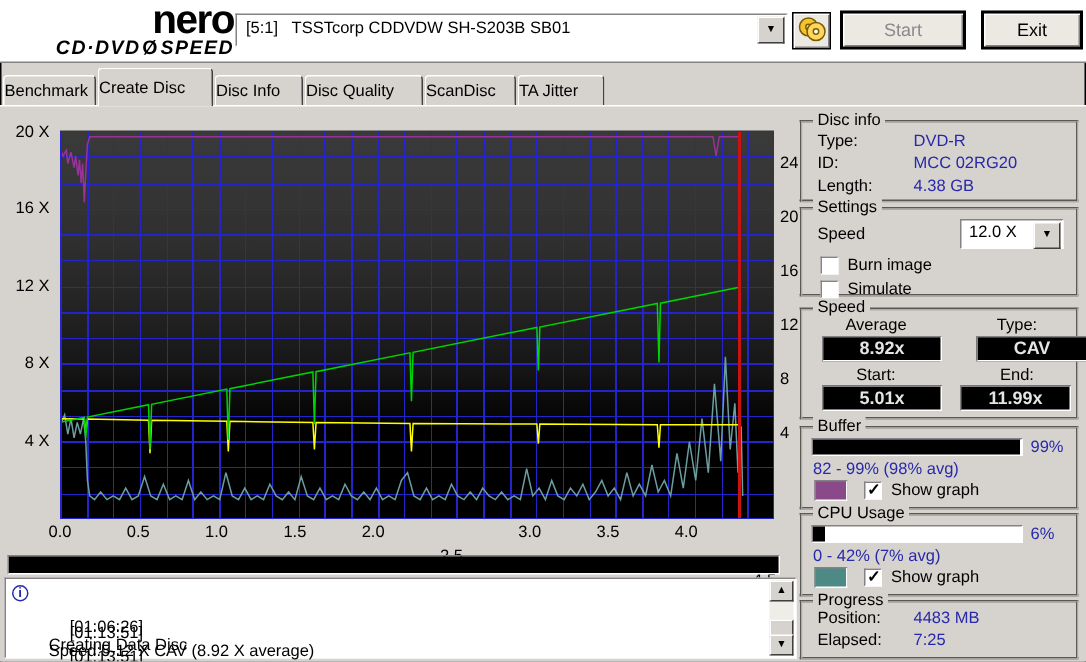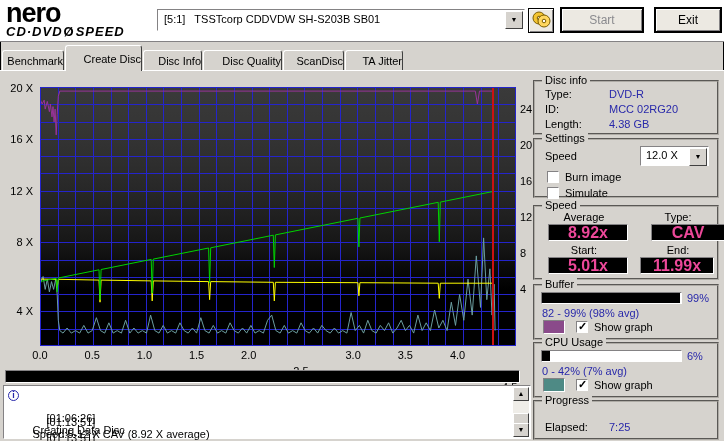--- a/index.html
+++ b/index.html
@@ -4,41 +4,41 @@
 <style>
   * { margin:0; padding:0; box-sizing:border-box; }
   html,body { background:#fff; }
   body { font-family:"Liberation Sans", sans-serif; font-size:11px; color:#000; }
   .app { position:relative; width:724px; height:441px; background:#d6d3ce; overflow:hidden;
          box-shadow: inset 1px 0 #000, inset -1px 0 #000, inset 0 -1px #000; }
 
   
   .header { position:absolute; left:0; top:0; width:724px; height:42px; background:#fff;
             border-bottom:1px solid #848284; }
-  .logo { position:absolute; left:6px; top:1px; width:150px; text-align:left; color:#000; }
+  .logo { position:absolute; left:6px; top:1px; width:150px; text-align:right; color:#000; }
   .logo-nero { font-size:27px; font-weight:bold; letter-spacing:-1px; line-height:24px; }
   .logo-sub { font-size:13px; font-weight:bold; font-style:italic; letter-spacing:1px; line-height:13px; }
   .disc-glyph { font-style:normal; font-weight:bold; padding:0 1px; }
   .drive-combo { position:absolute; left:157px; top:9px; width:368px; height:22px; background:#fff;
                  border:1px solid; border-color:#848284 #fff #fff #848284; }
   .drive-text { position:absolute; left:6px; top:3px; white-space:pre; }
   .combo-btn { position:absolute; right:1px; top:1px; width:18px; height:18px; background:#d6d3ce;
                border:1px solid; border-color:#fff #404040 #404040 #fff; text-align:center; cursor:default; }
   .combo-btn .arr { font-size:7px; line-height:16px; }
   .icon-btn { position:absolute; left:528px; top:8px; width:26px; height:25px; background:#ece9e2;
               border:1px solid #000; box-shadow: inset 1px 1px 0 #fff, inset -1px -1px 0 #848284; }
   .pushbtn { position:absolute; top:7px; height:26px; background:#ece9e2; border:2px solid #000;
              box-shadow: inset 1px 1px 0 #fff, inset -1px -1px 0 #848284;
              font-family:"Liberation Sans",sans-serif; font-size:12px; text-align:center; line-height:20px; }
   .btn-start { left:560px; width:84px; color:#8a8a8e; }
   .btn-exit  { left:654px; width:68px; color:#000; }
 
   
   .tabstrip { position:absolute; left:2px; top:45px; height:26px; }
-  .tab { position:absolute; bottom:0; height:21px; background:#d6d3ce; text-align:right;
+  .tab { position:absolute; bottom:0; height:21px; background:#d6d3ce; text-align:left;
          border:1px solid; border-color:#fff #404040 #d6d3ce #fff; border-radius:3px 3px 0 0;
          line-height:20px; cursor:default;margin-top:48px; }
   .tab.active { height:26px; line-height:26px; z-index:3; border-bottom:none; }
 
   
   .pane { position:absolute; left:0; top:70px; width:724px; height:371px; background:#d6d3ce;
           border-top:1px solid #fff; }
 
   
   .plot { position:absolute; left:40px; top:16px; width:476px; height:259px;
@@ -70,21 +70,21 @@
           border:1px solid; border-color:#fff #404040 #404040 #fff; font-size:7px; text-align:center; line-height:12px; }
   .sthumb { position:absolute; left:0; top:26px; width:16px; height:12px; background:#d6d3ce;
             border:1px solid; border-color:#fff #404040 #404040 #fff; }
 
   
   .groupbox { position:absolute; left:533px; width:186px; border:2px groove #aeaba5; }
   .gb-title { position:absolute; top:-8px; left:7px; background:#d6d3ce; padding:0 3px; }
   .kv-row { position:absolute; left:10px; right:4px; display:flex; }
   .kv-label { width:64px; }
   .navy { color:#2828aa; }
-  .lcd { position:absolute; background:#000; color:#ec4899; font-weight:bold; font-size:16px;
+  .lcd { position:absolute; background:#000; color:#e5e5e5; font-weight:bold; font-size:12px;
          text-align:center; line-height:15px; height:17px;
          border:1px solid; border-color:#848284 #fff #fff #848284; }
   .sp-label { position:absolute; text-align:center; }
   .checkbox { position:absolute; width:12px; height:12px; background:#fff;
               border:1px solid; border-color:#848284 #fff #fff #848284; }
   .checkbox.on::after { content:"✓"; position:absolute; left:1px; top:-2px; font-weight:bold; font-size:11px; color:#000; }
   .bar { position:absolute; left:6px; top:6px; width:141px; height:12px; background:#fff;
          border:1px solid; border-color:#848284 #fff #fff #848284; }
   .bar .fill { height:100%; background:#000; }
   .swatch { position:absolute; left:8px; top:34px; width:22px; height:14px;
@@ -128,21 +128,21 @@
     <div class="tab" style="left:343px;width:58px">TA Jitter</div>
   </div>
 
   <div class="pane">
 
     <div class="yticks-left" id="y-left">
         <div class="ytick" style="top: -5.45527px;">20 X</div>
         <div class="ytick" style="top: 46.0358px;">16 X</div>
         <div class="ytick" style="top: 97.5268px;">12 X</div>
         <div class="ytick" style="top: 149.018px;">8 X</div>
-        <div class="ytick" style="top: 200.509px; margin-top: 17px;">4 X</div>
+        <div class="ytick" style="top: 200.509px;">4 X</div>
       </div>
     <div class="plot">
       <svg id="plot-svg" width="476" height="259" shape-rendering="crispEdges">
           <line x1="0.5" y1="0" x2="0.5" y2="259" stroke="#2424cc" stroke-width="1"></line>
           <line x1="18.5" y1="0" x2="18.5" y2="259" stroke="#2424cc" stroke-width="1"></line>
           <line x1="35.5" y1="0" x2="35.5" y2="259" stroke="#2424cc" stroke-width="1"></line>
           <line x1="53.5" y1="0" x2="53.5" y2="259" stroke="#2424cc" stroke-width="1"></line>
           <line x1="71.5" y1="0" x2="71.5" y2="259" stroke="#2424cc" stroke-width="1"></line>
           <line x1="88.5" y1="0" x2="88.5" y2="259" stroke="#2424cc" stroke-width="1"></line>
           <line x1="106.5" y1="0" x2="106.5" y2="259" stroke="#2424cc" stroke-width="1"></line>
@@ -297,20 +297,24 @@
         </div>
       <span class="navy" style="position:absolute;left:152px;top:6px">6%</span>
       <span class="navy" style="position:absolute;left:7px;top:21px">0 - 42% (7% avg)</span>
       <span class="swatch" id="cpu-swatch" style="background: rgb(78, 138, 133);"></span>
       <span class="checkbox on" style="left:41px;top:35px"></span>
       <span style="position:absolute;left:59px;top:35px">Show graph</span>
     </div>
 
     <div class="groupbox" style="top:329px;height:40px">
       <span class="gb-title">Progress</span>
+      <div class="kv-row" style="top:4px">
+          <span class="kv-label">Position:</span>
+          <span class="navy">4483 MB</span>
+        </div>
       <div class="kv-row" style="top:19px">
           <span class="kv-label">Elapsed:</span>
           <span class="navy">7:25</span>
         </div>
     </div>
 
   </div>
 </div>
 
 </body></html>

